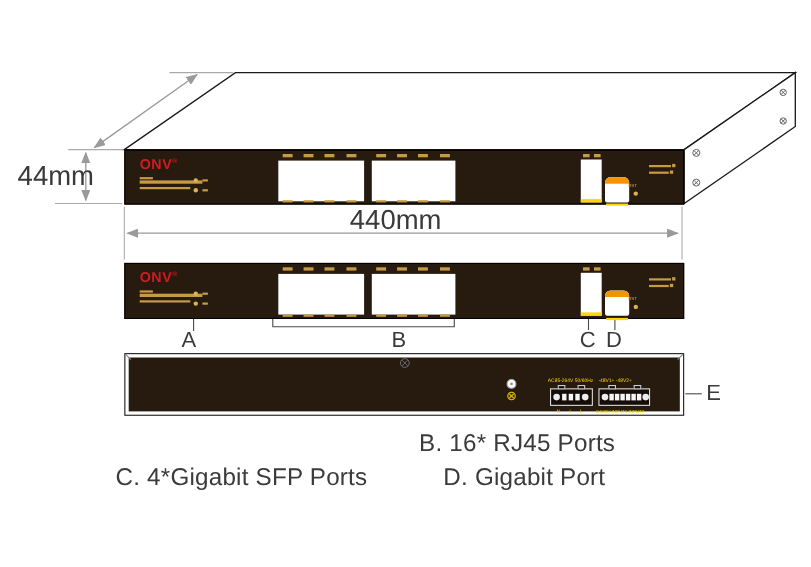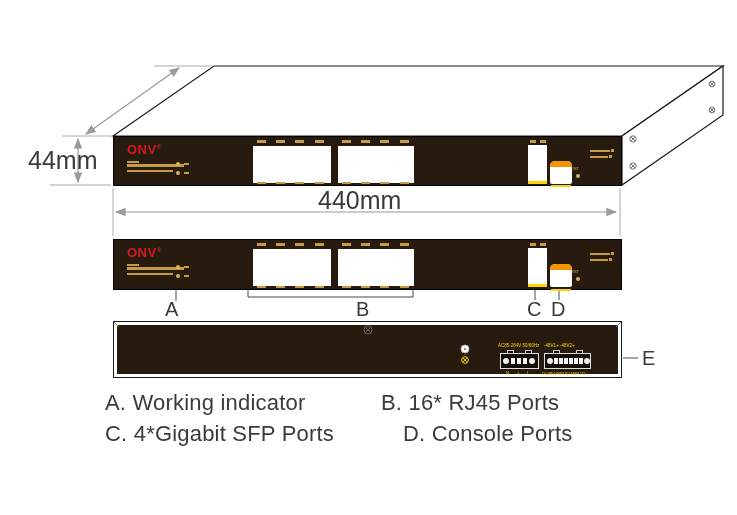--- a/index.html
+++ b/index.html
@@ -82,21 +82,21 @@
     <line x1="620" y1="188" x2="620" y2="236" stroke="#aaaaaa" stroke-width="1"></line>
     <line x1="116" y1="212" x2="616" y2="212" stroke="#9a9a9a" stroke-width="1.2" marker-start="url(#arr)" marker-end="url(#arr)"></line>
 
     <line x1="176" y1="290" x2="176" y2="301" stroke="#4a4a4a" stroke-width="1"></line>
     <path d="M248,290 L248,297 L413,297 L413,290" fill="none" stroke="#4a4a4a" stroke-width="1"></path>
     <line x1="535" y1="290" x2="535" y2="300" stroke="#4a4a4a" stroke-width="1"></line>
     <line x1="559" y1="290" x2="559" y2="300" stroke="#4a4a4a" stroke-width="1"></line>
     <line x1="623" y1="358" x2="638" y2="358" stroke="#4a4a4a" stroke-width="1"></line>
   </svg>
 
-  <div class="dim-text" style="left:28px;top:146px;">44mm</div>
+  <div class="dim-text" style="left:16px;top:146px;">44mm</div>
   <div class="dim-text" style="left:318px;top:186px;">440mm</div>
 
   <div class="panel" style="left:113px;top:136px;">
     <div class="brand"><span>ONV</span><span class="mark">®</span></div>
     <div class="bar" style="left:13px;top:24px;width:12px;height:2px"></div>
     <div class="bar" style="left:13px;top:27px;width:57px;height:3px"></div>
     <div class="bar" style="left:13px;top:33px;width:46px;height:2px"></div>
     <div class="led" style="left:62px;top:25px"></div>
     <div class="led" style="left:62px;top:34px"></div>
     <div class="leddash" style="left:70px;top:26px"></div>
@@ -225,18 +225,17 @@
       <circle cx="465" cy="349" r="4" fill="#ffffff" stroke="#b0b0b0" stroke-width="1"></circle>
       <circle cx="465" cy="349" r="1.2" fill="#8f8f8f"></circle>
     </g>
     <g stroke="#e6c200" stroke-width="1">
       <circle cx="465" cy="360" r="3.4" fill="#3a2c16"></circle>
       <line x1="462.8" y1="357.8" x2="467.2" y2="362.2"></line>
         <line x1="462.8" y1="362.2" x2="467.2" y2="357.8"></line>
     </g>
   </svg>
 
-  <div class="legend-item" style="left:105px;top:390px">A. Working indicator</div>
   <div class="legend-item" style="left:381px;top:390px">B. 16* RJ45 Ports</div>
   <div class="legend-item" style="left:105px;top:421px">C. 4*Gigabit SFP Ports</div>
-  <div class="legend-item" style="left:403px;top:421px">D. Console Ports</div>
+  <div class="legend-item" style="left:403px;top:421px">D. Gigabit Port</div>
 
 </div>
 
 </body></html>

